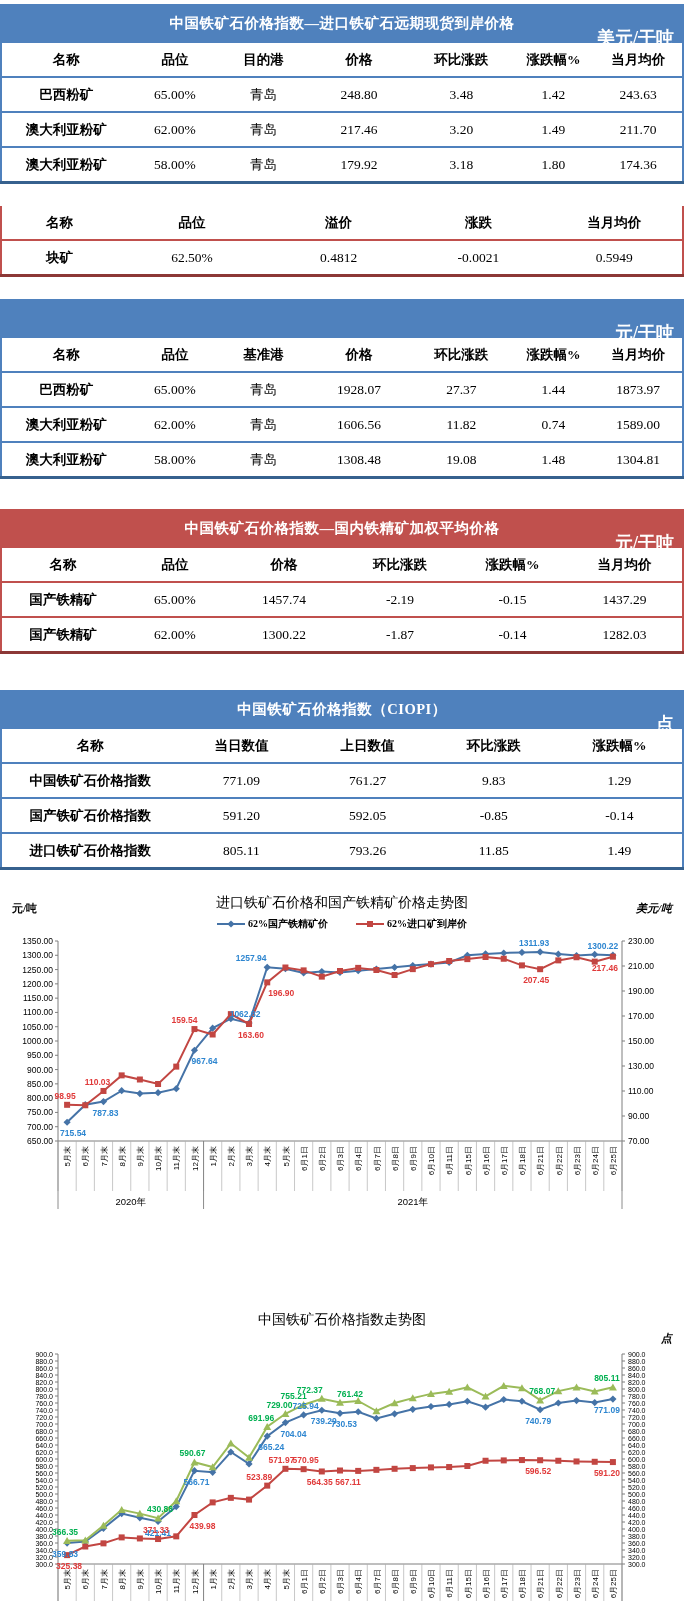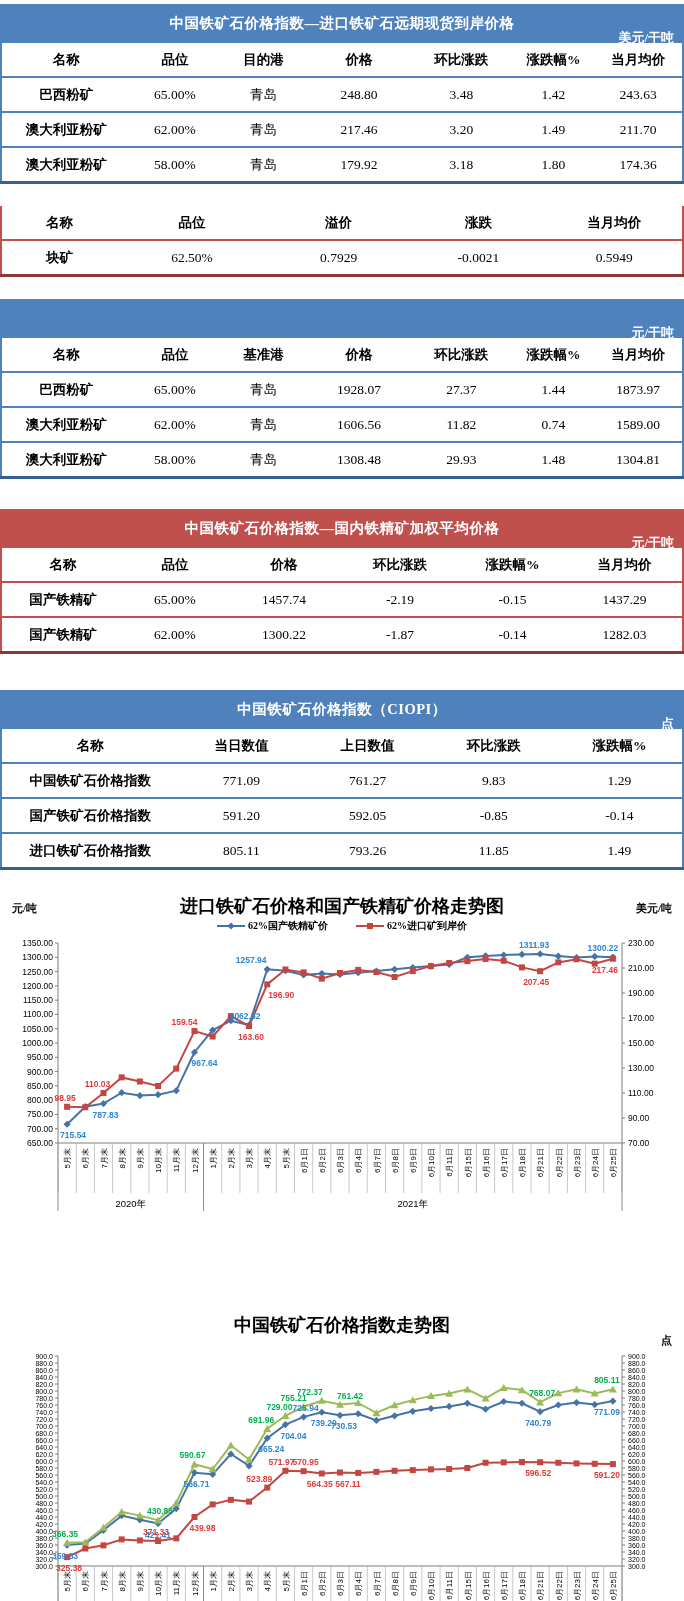--- a/index.html
+++ b/index.html
@@ -6,39 +6,39 @@
   body{width:684px;font-family:"Liberation Serif","DejaVu Serif",serif;color:#000;}
   .page{width:684px;padding-top:4px;}
 
   
   .tbl{margin-bottom:22px;}
   .tbl.blue{--sep:#4f81bd;--dark:#36618e;}
   .tbl.red{--sep:#c0504d;--dark:#8c3836;}
   .tbl-band{height:39px;display:flex;align-items:center;position:relative;color:#fff;
             font-weight:bold;font-size:14.5px;background:var(--sep);}
   .tbl-band .t-title{flex:1;text-align:center;letter-spacing:.5px;}
-  .tbl-band .t-unit{position:absolute;right:10px;font-size:13px;margin-top:28px;}
+  .tbl-band .t-unit{position:absolute;right:10px;font-size:18px;margin-top:28px;}
   .tbl table{width:100%;border-collapse:collapse;table-layout:fixed;
              border-left:2px solid var(--sep);border-right:2px solid var(--sep);
              border-bottom:3px solid var(--dark);}
   .tbl th,.tbl td{height:33px;text-align:center;font-size:13.5px;padding:0 2px;
                   white-space:nowrap;overflow:hidden;}
   .tbl th{font-weight:bold;border-bottom:2px solid var(--sep);margin-left:35px;}
   .tbl td{border-top:2px solid var(--sep);}
   .tbl tbody tr td:first-child{font-weight:bold;}
   .tbl tbody tr:first-child td{border-top:none;margin-left:10px;}
 
   
   figure.chart{margin:0;}
   #chart-1{margin-top:6px;}
   #chart-2{margin-top:92px;}
   .chart-head{display:flex;align-items:flex-start;padding:0 12px;justify-content:flex-end;}
-  .chart-title{flex:1;text-align:center;font-size:18px;font-weight:bold;padding-top:2px;}
+  .chart-title{flex:1;text-align:center;font-size:14px;font-weight:normal;padding-top:2px;}
   .c-unit{width:72px;font-size:11px;font-weight:bold;padding-top:9px;}
-  .c-unit.right{text-align:right;}
+  .c-unit.right{text-align:right;font-style:italic;}
   #chart-2 .c-unit.right{padding-top:22px;}
   .legend{display:flex;justify-content:center;gap:28px;font-size:10px;margin:1px 0 0;}
   .legend .legend-item{display:flex;align-items:center;gap:3px;font-weight:bold;}
   svg text{font-family:"Liberation Sans","DejaVu Sans",sans-serif;}
 </style>
 </head>
 <body>
 
 <div class="page">
 
@@ -115,21 +115,21 @@
             <th>品位</th>
             <th>溢价</th>
             <th>涨跌</th>
             <th>当月均价</th>
           </tr>
         </thead>
         <tbody>
           <tr>
             <td>块矿</td>
             <td>62.50%</td>
-            <td>0.7929</td>
+            <td>0.4812</td>
             <td>-0.0021</td>
             <td>0.5949</td>
           </tr>
         </tbody>
       </table>
   </section>
 
   <section class="tbl blue">
     <div class="tbl-band">
       <span class="t-unit">元/干吨</span>
@@ -172,21 +172,21 @@
             <td>1606.56</td>
             <td>11.82</td>
             <td>0.74</td>
             <td>1589.00</td>
           </tr>
           <tr>
             <td>澳大利亚粉矿</td>
             <td>58.00%</td>
             <td>青岛</td>
             <td>1308.48</td>
-            <td>29.93</td>
+            <td>19.08</td>
             <td>1.48</td>
             <td>1304.81</td>
           </tr>
         </tbody>
       </table>
   </section>
 
   <section class="tbl red" style="margin-top:30px;">
     <div class="tbl-band">
       <span class="t-title">中国铁矿石价格指数—国内铁精矿加权平均价格</span>

